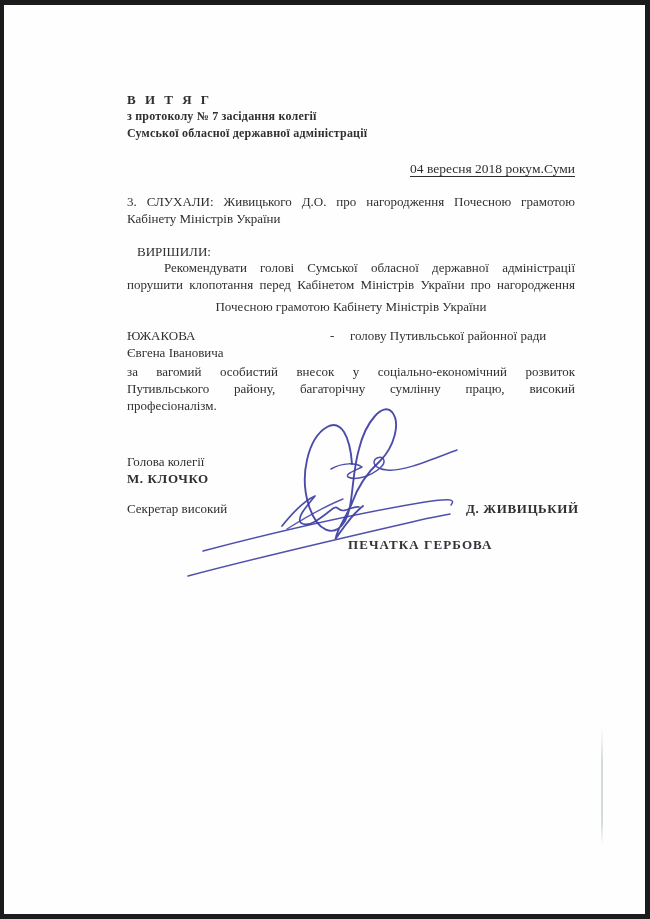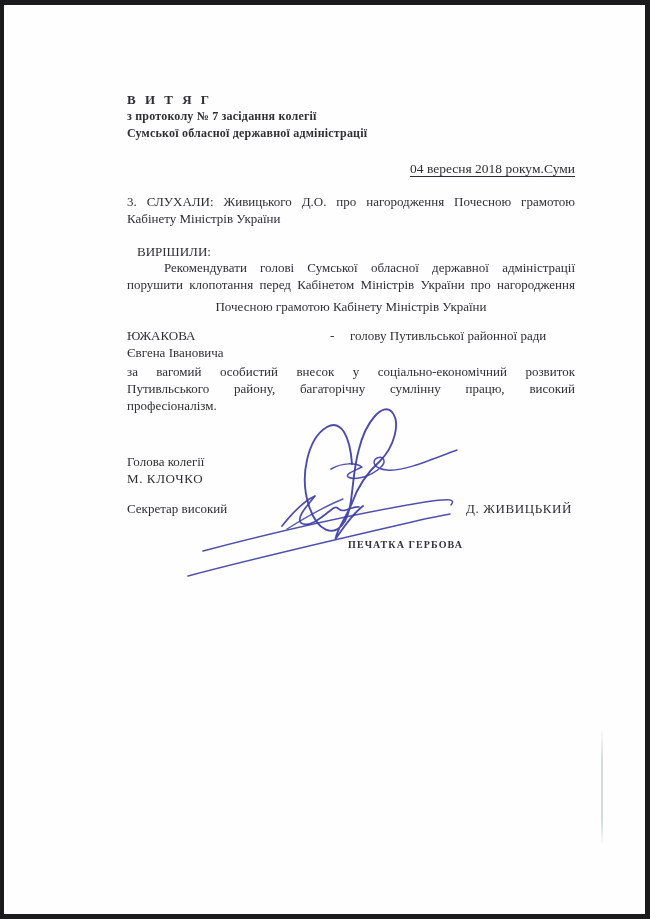--- a/index.html
+++ b/index.html
@@ -45,27 +45,27 @@
   .block-resolved { left: 0; top: 259px; width: 448px; }
   .indent1 { padding-left: 37px; }
   .award-line { left: 0; top: 298px; width: 448px; text-align: center; }
   .block-awardee { left: 0; top: 327px; width: 448px; }
   .awardee-row { display: flex; }
   .awardee-row .surname { width: 203px; }
   .awardee-row .dash { width: 20px; }
   .block-merit { left: 0; top: 363px; width: 448px; }
   .sig-row { left: 0; width: 448px; display: flex; }
   .sig-row .lbl { width: 339px; }
-  .sig-row .nm { width: 109px; font-weight: normal; letter-spacing: 0.6px; font-size: 13px; white-space: nowrap; }
+  .sig-row .nm { width: 109px; font-weight: bold; letter-spacing: 0.6px; font-size: 13px; white-space: nowrap; }
   .row-chair { top: 453px; flex-direction: column; }
   .row-secretary { top: 500px; }
   .stamp-note {
     left: 221px; top: 536px;
     font-weight: bold;
-    font-size: 10px;
+    font-size: 13px;
     letter-spacing: 1.1px;
     color: #33333a;
     white-space: nowrap;
   }
   .sig-svg {
     position: absolute;
     left: 0; top: 0;
     width: 650px; height: 919px;
     z-index: 4;
     pointer-events: none;

